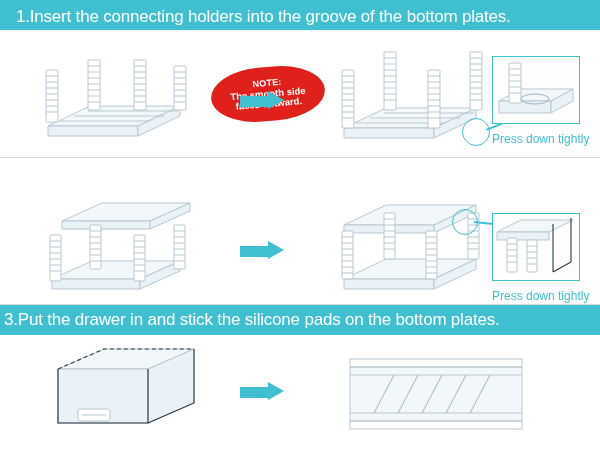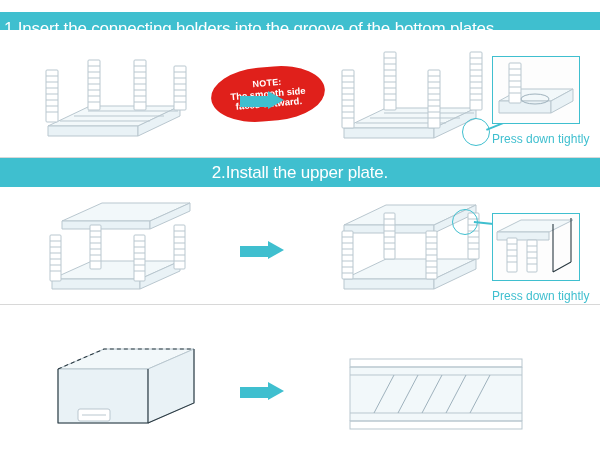--- a/index.html
+++ b/index.html
@@ -13,21 +13,21 @@
   .page{position:relative;width:600px;height:450px;}
 
   
   .band{
     position:absolute;left:0;width:600px;
     background:#3fbfcf;
     color:#ffffff;
     display:flex;align-items:center;
     box-sizing:border-box;
   }
-  .band-1{top:0;height:34px;padding-left:4px;margin-top:12px;}
+  .band-1{top:0;height:34px;padding-left:16px;}
   .band-2{top:158px;height:29px;justify-content:center;}
   .band-3{top:305px;height:30px;padding-left:4px;}
   .band-text{
     font-size:17px;
     letter-spacing:-0.2px;
     white-space:nowrap;
     font-weight:400;
   }
 
   
@@ -280,23 +280,20 @@
           <line x1="16" y1="36" x2="28" y2="36"></line>
         </g>
         <ellipse class="ln2" cx="42" cy="42" rx="14" ry="5"></ellipse>
       </svg>
     </div>
     <div class="callout-label" style="left:492px;top:102px;">Press down tightly</div>
   </div>
 
   <div class="divider" style="top:157px;"></div>
 
-  <div class="band band-2">
-    <span class="band-text">2.Install the upper plate.</span>
-  </div>
 
   <div class="panel panel-2">
 
     <div class="art" style="left:34px;top:14px;">
       <svg width="180" height="100" viewBox="0 0 180 100">
 
         <polygon class="fillglass" points="28,20 116,20 156,2 68,2"></polygon>
         <polygon class="fillglass2" points="28,20 116,20 116,28 28,28"></polygon>
         <polygon class="fillglass2" points="116,20 156,2 156,10 116,28"></polygon>
 
@@ -434,20 +431,23 @@
             <line x1="34" y1="50" x2="44" y2="50"></line>
           </g>
         <path class="lnd" d="M60 10 L60 58 M60 58 L78 48 M78 48 L78 4"></path>
       </svg>
     </div>
     <div class="callout-label" style="left:492px;top:102px;">Press down tightly</div>
   </div>
 
   <div class="divider" style="top:304px;"></div>
 
+  <div class="band band-3">
+    <span class="band-text">3.Put the drawer in and stick the silicone pads on the bottom plates.</span>
+  </div>
 
   <div class="panel panel-3">
 
     <div class="art" style="left:44px;top:12px;">
       <svg width="180" height="100" viewBox="0 0 180 100">
 
         <polygon class="fillglass" points="14,22 104,22 150,2 60,2"></polygon>
         <polygon class="fillglass2" points="14,22 104,22 104,76 14,76"></polygon>
         <polygon class="fillglass2" points="104,22 150,2 150,56 104,76"></polygon>
         <polyline class="lnd-dash" points="14,22 60,2 150,2"></polyline>

